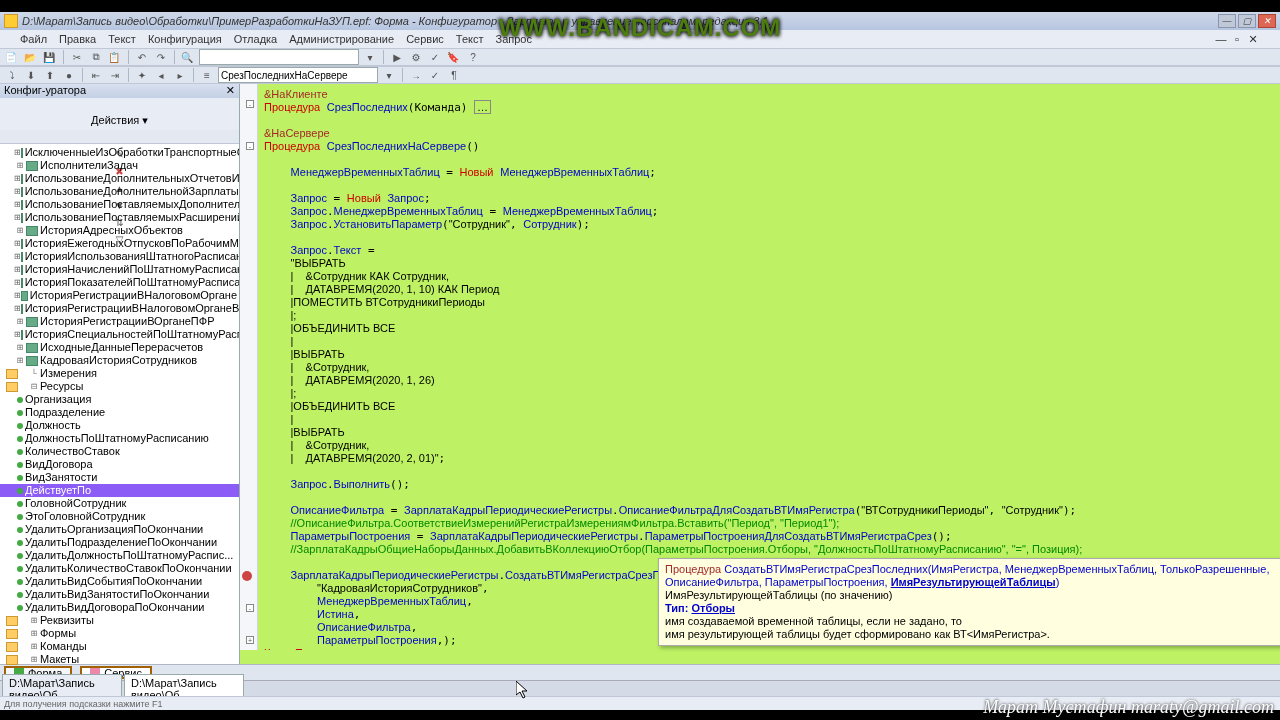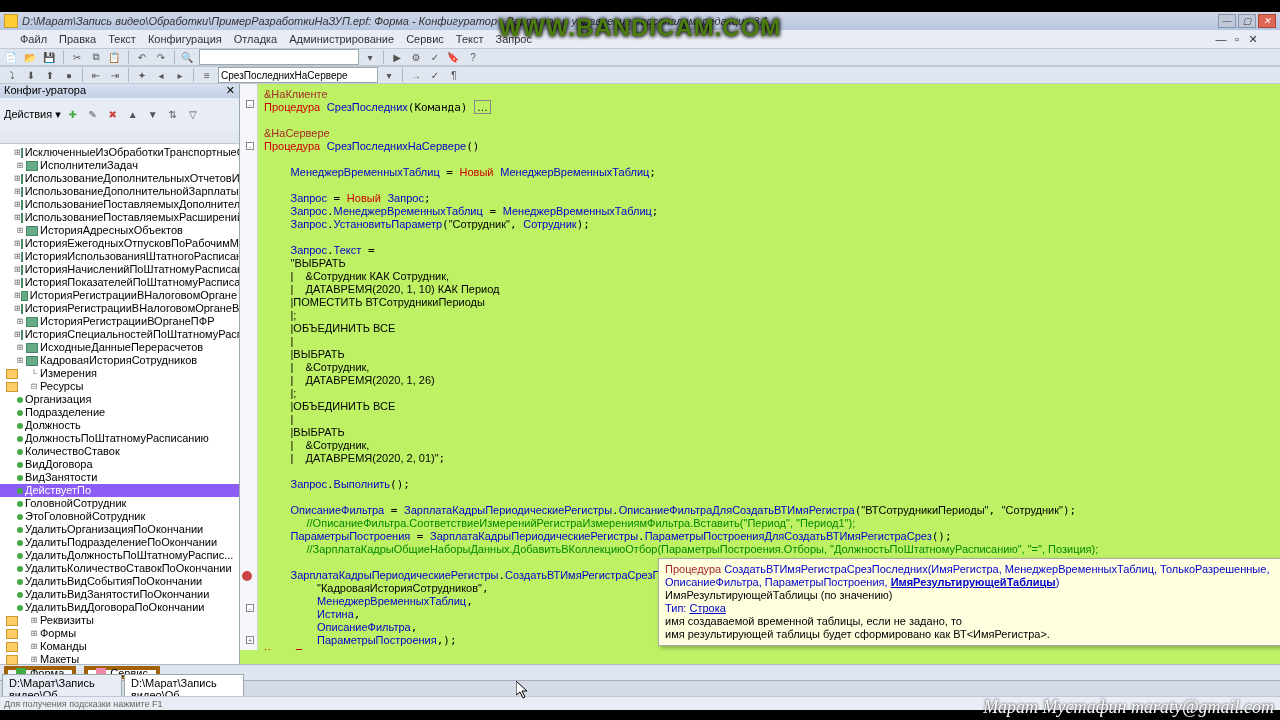--- a/index.html
+++ b/index.html
@@ -15,48 +15,48 @@
 .menubar .doc-ctl { margin-left:auto; display:flex; gap:2px; }
 .menubar .doc-ctl div { width:14px; height:14px; display:flex; align-items:center; justify-content:center; cursor:pointer; }
 .toolbar { height:18px; background:#e0e6f0; border-top:1px solid #c0c8d8; border-bottom:1px solid #c0c8d8; display:flex; align-items:center; padding:0 4px; gap:3px; }
 .tbtn { width:16px; height:16px; display:flex; align-items:center; justify-content:center; font-size:10px; color:#555; cursor:pointer; border:1px solid transparent; }
 .tsep { width:1px; height:14px; background:#b0b8c8; margin:0 2px; }
 .tsel { height:16px; min-width:160px; background:#fff; border:1px solid #9aa; font-size:10px; padding:0 2px; display:flex; align-items:center; }
 .content { flex:1; display:flex; overflow:hidden; }
 .leftpane { width:240px; background:#fff; border-right:1px solid #9aa; display:flex; flex-direction:column; }
 .lp-head { height:14px; background:linear-gradient(#d8e0f0,#c4d0e4); font-size:9px; padding:0 4px; display:flex; justify-content:space-between; }
 .lp-head .x { cursor:pointer; }
-.lp-actions { height:18px; background:#e8ecf4; display:flex; align-items:center; padding:16px 4px; gap:4px; font-size:10px; }
+.lp-actions { height:18px; background:#e8ecf4; display:flex; align-items:center; padding:16px 4px; gap:4px; font-size:10px;flex-direction:column; }
 .lp-tabs { height:14px; background:#e4e8f0; border-bottom:1px solid #c0c8d8; font-size:9px; padding:0 4px; }
 .tree { flex:1; overflow:auto; font-size:10px; line-height:13px; padding:2px 0; }
 .tree-item { display:flex; align-items:center; white-space:nowrap; padding:0 2px; cursor:pointer; }
 .tree-item .exp { width:12px; text-align:center; color:#666; font-size:8px; }
 .tree-item .ico { width:12px; height:10px; margin-right:2px; display:inline-block; }
 .ico.cube { background:#6a8; border:1px solid #486; }
 .ico.dot { background:#4a4; border-radius:50%; width:6px; height:6px; margin-left:3px; }
 .ico.fold { background:#fc6; border:1px solid #c93; }
 .tree-item.sel { background:#8b5cf6; color:#fff; }
 .tree-item.l1 { padding-left:14px; }
 .tree-item.l2 { padding-left:28px; }
 .tree-item.l3 { }
 .code { flex:1; background:#bef264; position:relative; overflow:hidden; }
 .code-inner { position:absolute; top:0; left:18px; right:0; bottom:14px; overflow:auto; font-family:Consolas,monospace; font-size:11px; line-height:13px; padding:4px 6px; white-space:pre; }
 .gutter { position:absolute; left:0; top:0; width:18px; bottom:14px; background:#f4f6fa; border-right:1px solid #d0d4dc; }
 .kw { color:#c00; }
 .str { color:#000; }
 .id { color:#00c; }
 .dir { color:#a52a2a; }
-.cm { color:#080;margin-left:16px; }
+.cm { color:#080; }
 .tooltip { position:absolute; background:#ffffe0; border:1px solid #aaa; padding:4px 6px; font-size:10px; line-height:13px; box-shadow:2px 2px 4px rgba(0,0,0,.3); max-width:700px; }
 .tooltip .sig .p1 { color:#a52a2a; }
 .tooltip .sig .p2 { color:#00c; }
 .tooltip .sig .p3 { color:#00c; font-weight:bold; text-decoration:underline; }
-.tooltip .lbl { color:#00c; }
+.tooltip .lbl { color:#00c;font-weight:bold; }
 .bottombar { height:16px; background:#e0e6f0; border-top:1px solid #b0b8c8; display:flex; align-items:center; padding:0 4px; gap:8px; font-size:10px; }
-.btab { background:#f4f6fa; border:4px solid #a16207; padding:0 8px; height:13px; display:flex; align-items:center; cursor:pointer; }
+.btab { background:#f4f6fa; border:2px solid #a16207; padding:0 8px; height:13px; display:flex; align-items:center; cursor:pointer; }
 .taskbar { height:16px; background:#d4dae6; border-top:1px solid #aab; display:flex; align-items:center; padding:0 2px; gap:2px; font-size:9px; }
 .tasktab { background:#e8ecf4; border:1px solid #9aa; padding:0 6px; height:29px; display:flex; align-items:center; cursor:pointer; max-width:120px; overflow:hidden; }
 .tasktab.active { background:#fff; }
 .status { height:14px; background:#e8ecf4; border-top:1px solid #c0c8d8; font-size:9px; padding:0 4px; display:flex; align-items:center; color:#666; }
 .watermark { position:absolute; top:14px; left:50%; transform:translateX(-50%); font-family:Arial; font-weight:bold; font-size:24px; color:#4d7c0f; text-shadow:0 0 4px #000,0 0 4px #000; letter-spacing:1px; pointer-events:none; z-index:100; }
 .credit { position:absolute; bottom:2px; right:6px; color:#fff; font-style:italic; font-size:18px; font-family:Georgia,serif; text-shadow:0 0 3px #000; pointer-events:none; z-index:100; }
 .breakpt { position:absolute; left:2px; width:10px; height:10px; background:#c44; border-radius:50%; }
 .fold { position:absolute; left:6px; width:8px; height:8px; border:1px solid #888; background:#fff; font-size:7px; text-align:center; line-height:7px; color:#555; }
 .cursor { position:absolute; top:681px; left:516px; z-index:200; pointer-events:none; }
 </style>
@@ -257,21 +257,21 @@
 
 
  (Команда)
 
 
  () </div>
 
       <div class="tooltip" style="left:418px; top:474px; width:692px">
         <div class="sig"><span class="p1">Процедура</span> <span class="p2">СоздатьВТИмяРегистраСрезПоследних(ИмяРегистра, МенеджерВременныхТаблиц, ТолькоРазрешенные, ОписаниеФильтра, ПараметрыПостроения,</span> <span class="p3">ИмяРезультирующейТаблицы</span><span class="p2">)</span></div>
         <div>ИмяРезультирующейТаблицы (по значению)</div>
-        <div><span class="lbl">Тип:</span> <span class="lbl" style="text-decoration:underline">Строка</span></div>
+        <div><span class="lbl">Тип:</span> <span class="lbl" style="text-decoration:underline">Отборы</span></div>
         <div>имя создаваемой временной таблицы, если не задано, то</div>
         <div>имя результирующей таблицы будет сформировано как ВТ&lt;ИмяРегистра&gt;.</div>
       </div>
     </div>
   </div>
 
   <div class="bottombar">
     <div class="btab">
         <span style="width:10px;height:10px;background:#4a4;margin-right:4px"></span>
         <span>Форма</span>

